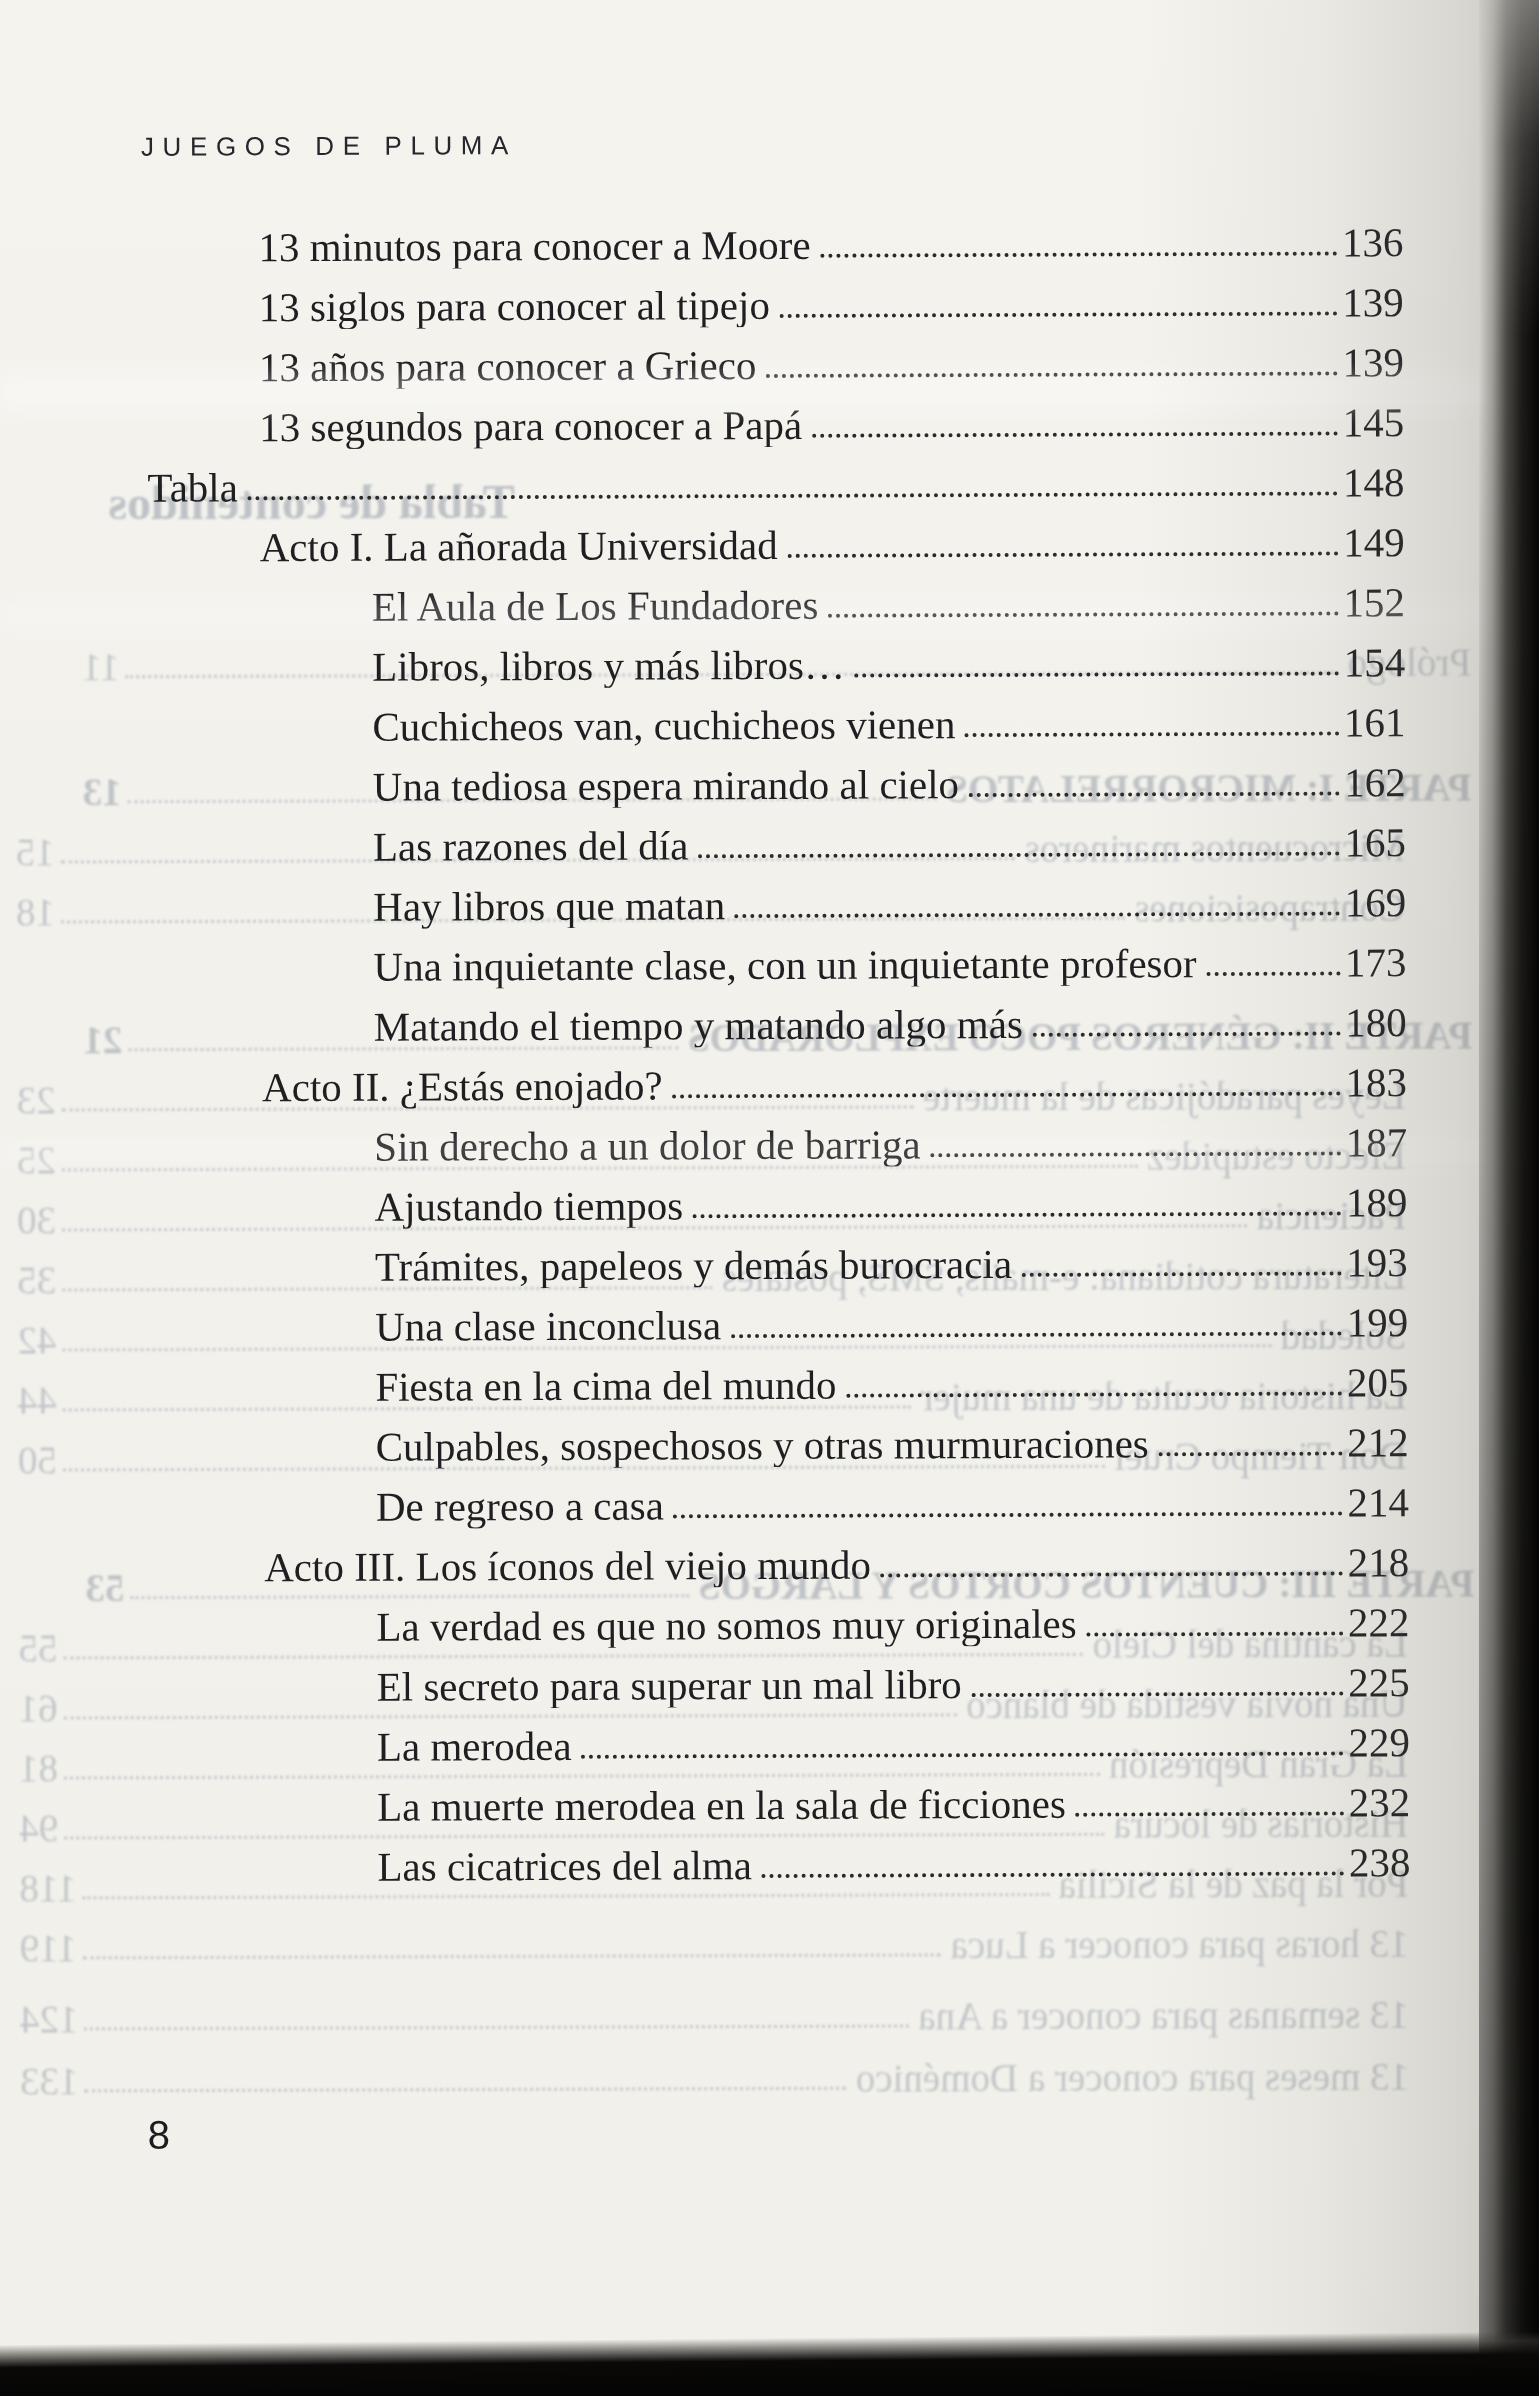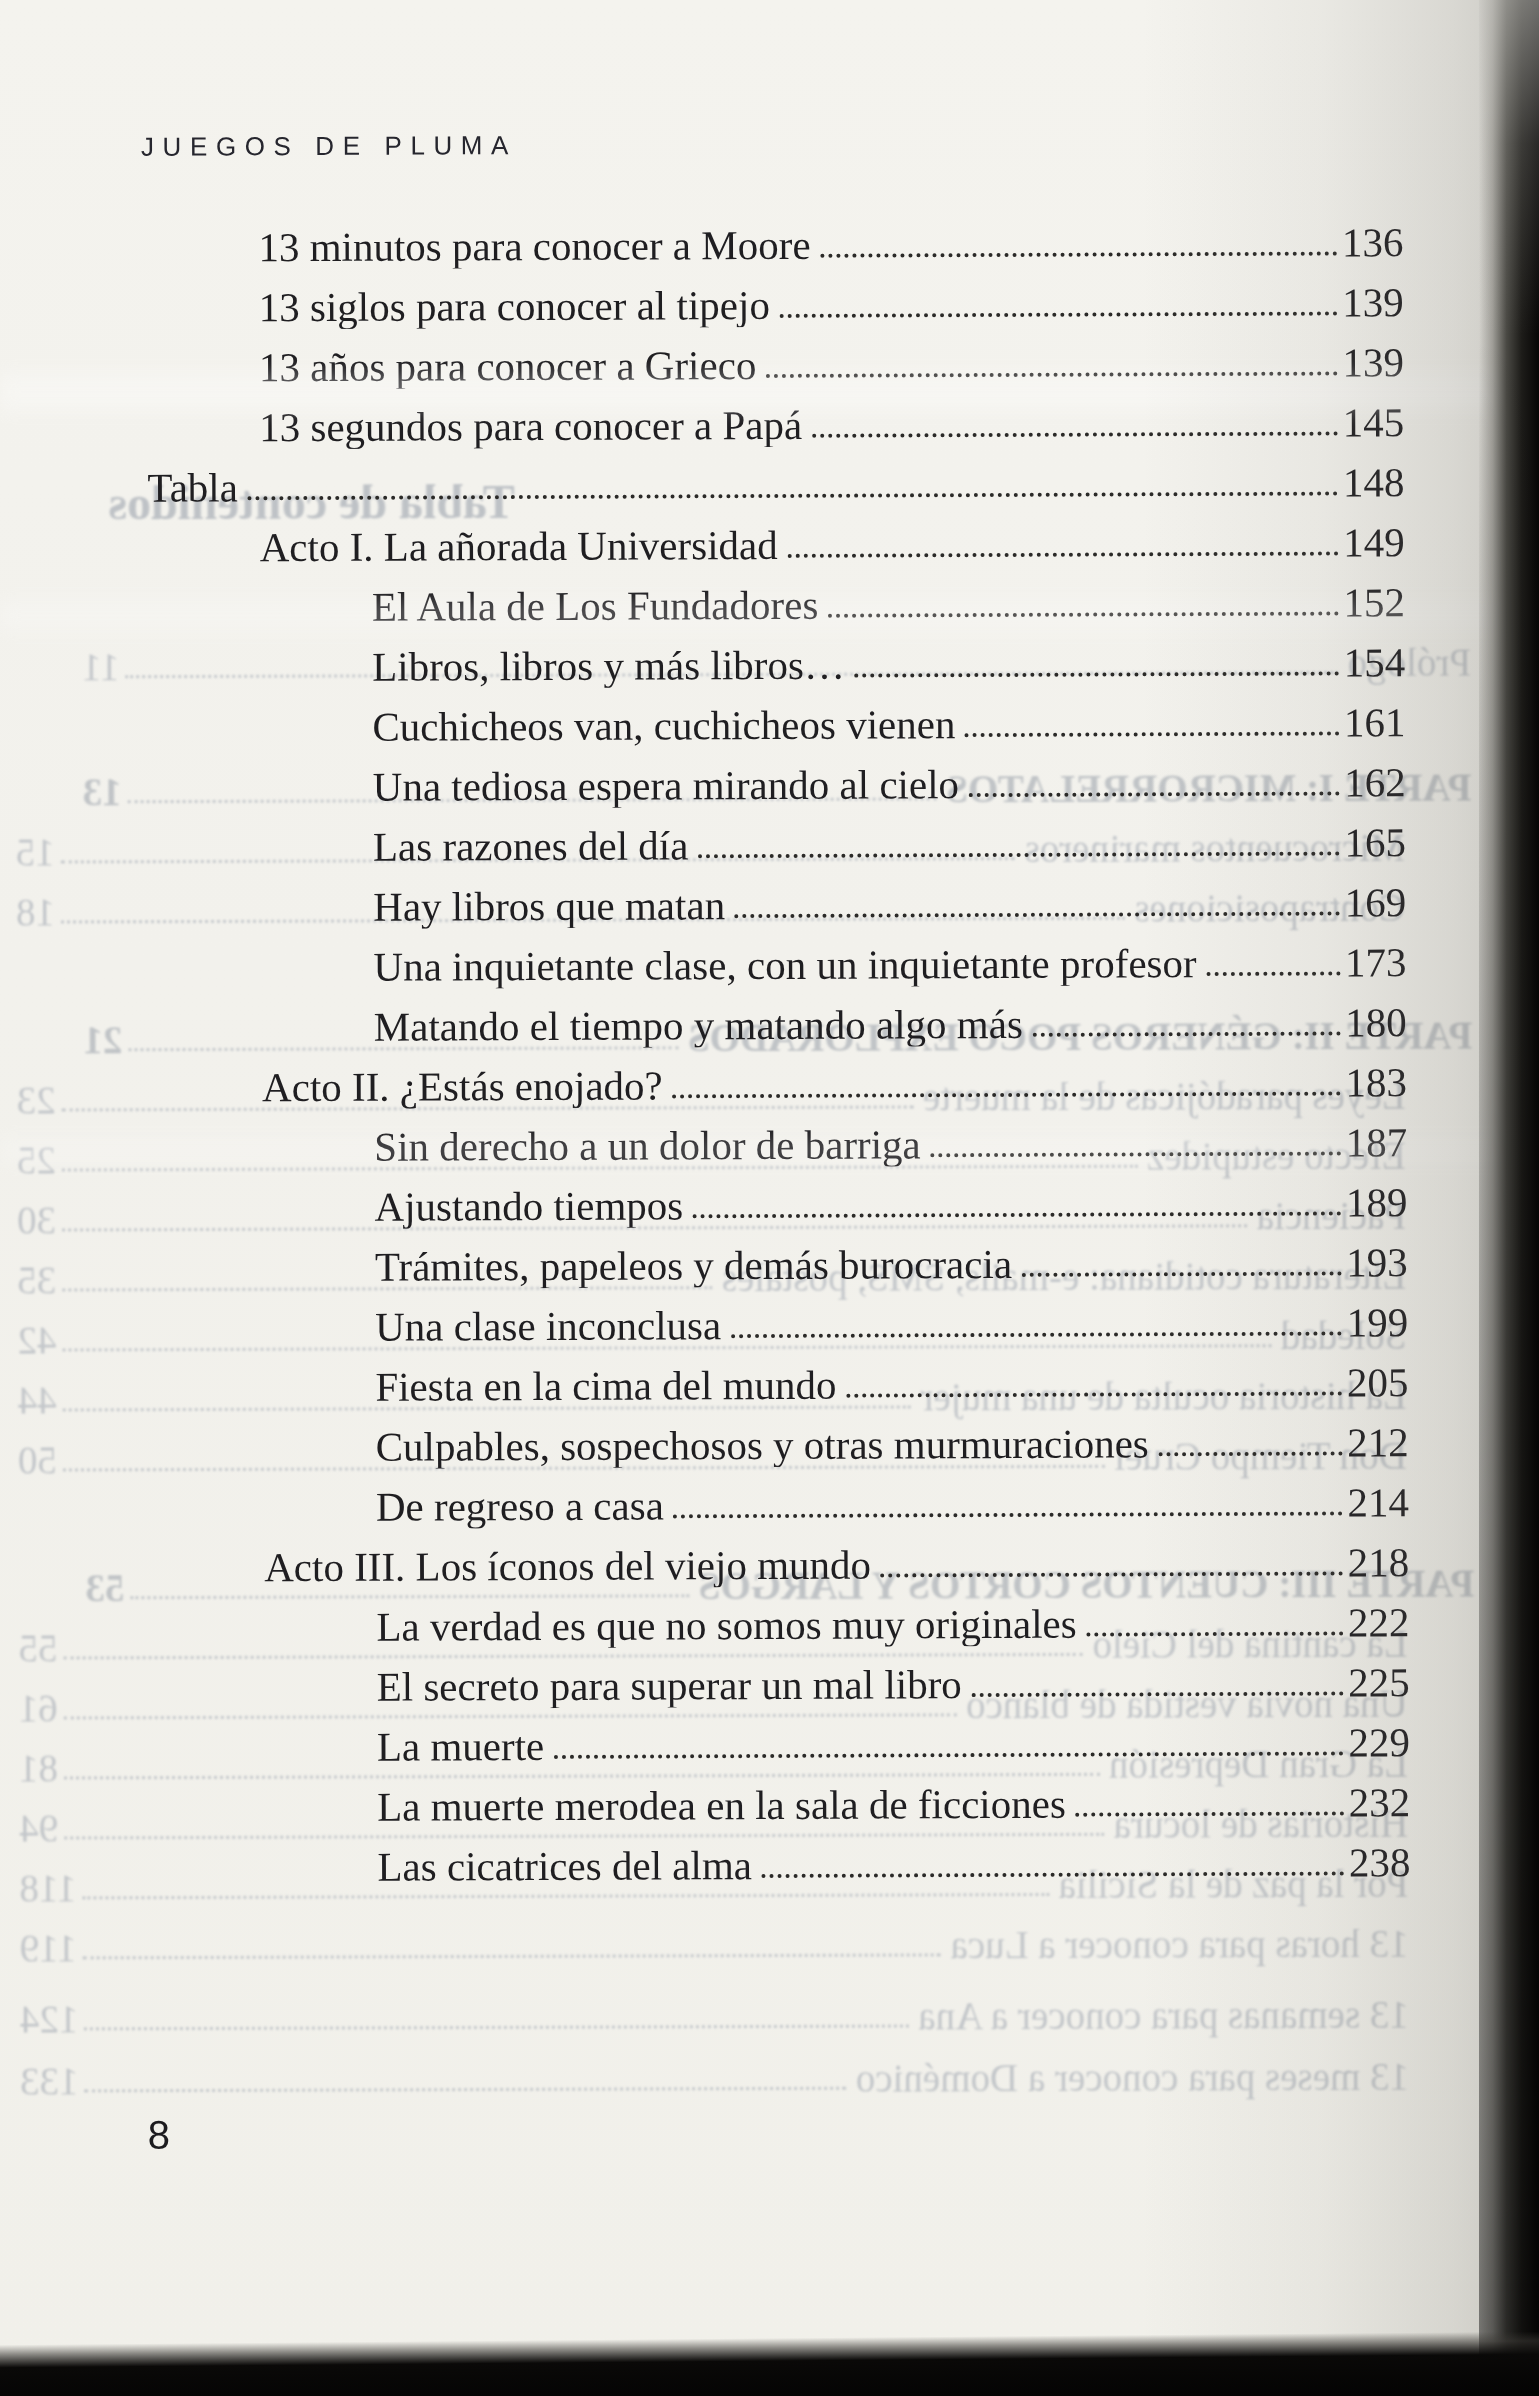--- a/index.html
+++ b/index.html
@@ -405,21 +405,21 @@
     <span class="p">222</span>
   </div>
 
   <div class="row lv2">
     <span class="t">El secreto para superar un mal libro</span>
     <span class="leader"></span>
     <span class="p">225</span>
   </div>
 
   <div class="row lv2">
-    <span class="t">La muerte</span>
+    <span class="t">La merodea</span>
     <span class="leader"></span>
     <span class="p">229</span>
   </div>
 
   <div class="row lv2">
     <span class="t">La muerte merodea en la sala de ficciones</span>
     <span class="leader"></span>
     <span class="p">232</span>
   </div>
 

